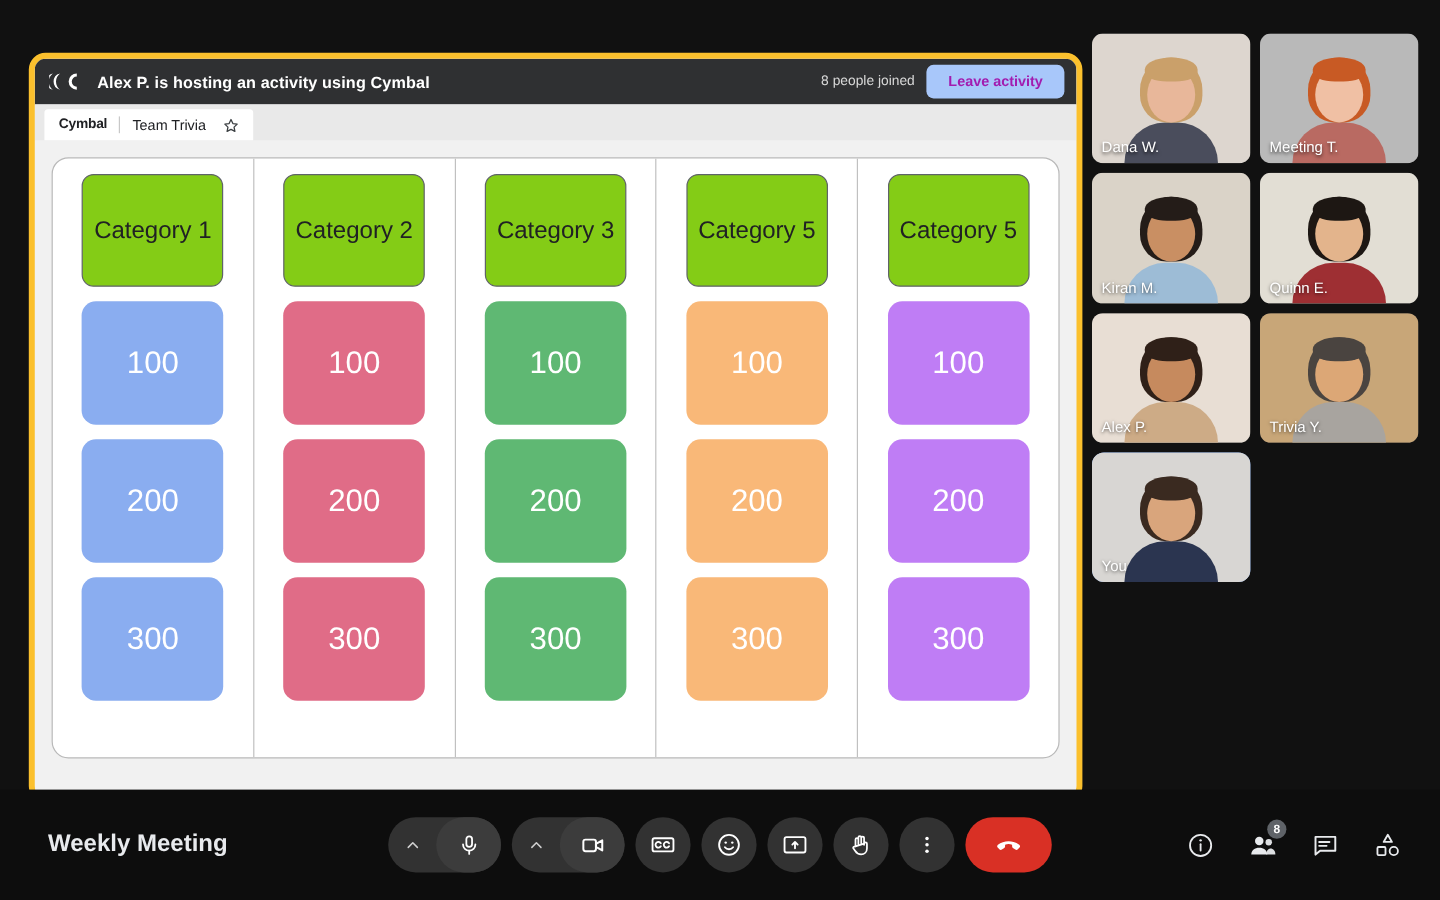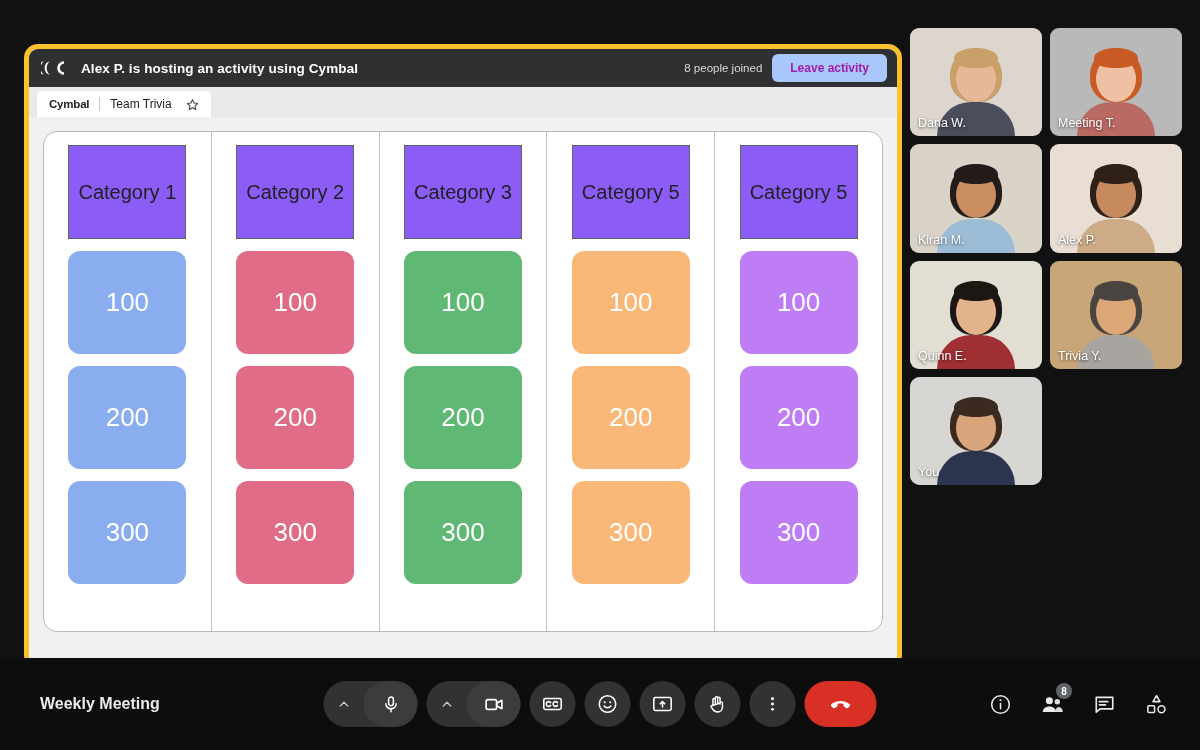--- a/index.html
+++ b/index.html
@@ -78,22 +78,22 @@
     display: flex; flex-direction: column; align-items: center;
     padding: 13px 10px 14px 10px;
     gap: 12px;
     border-right: 1px solid #c0c0c0;
   }
   .col:last-child { border-right: none; }
 
   .cat-card {
     width: 118px; height: 94px;
     border: 1px solid #5f6368;
-    border-radius: 0;
-    background: #8b5cf6;
+    border-radius: 10px;
+    background: #84cc16;
     display: flex; align-items: center; justify-content: center;
     text-align: center;
     font-size: 20px; line-height: 1.35;
     color: #202124;
     cursor: pointer;
     padding: 0 6px;
   }
 
   .tile {
     width: 118px; height: 103px;
@@ -131,21 +131,21 @@
   .hair { position: absolute; left: 50%; transform: translateX(-50%); border-radius: 50% 50% 42% 42%; }
 
   
   .bottombar {
     position: absolute; left: 0; bottom: 0; width: 1200px; height: 92px;
     background: #0d0d0d;
     display: flex; align-items: center;
   }
   .meeting-name {
     position: absolute; left: 40px; top: 50%; transform: translateY(-50%);
-    color: #e8eaed; font-size: 16px; font-weight: 600; white-space: nowrap;
+    color: #e8eaed; font-size: 20px; font-weight: 600; white-space: nowrap;
   }
   .center-controls {
     position: absolute; left: 50%; transform: translateX(-50%);
     display: flex; align-items: center; gap: 9px;
   }
   .split-btn {
     display: flex; align-items: center;
     background: #323232; border-radius: 26px; height: 46px;
   }
   .split-caret {
@@ -283,36 +283,36 @@
       <div class="ptile">
         <div class="pbg" style="background:#dad3c8">
           <div class="body" style="width:78px;height:34px;background:#9dbcd6"></div>
           <div class="hair" style="width:52px;height:54px;top:20px;background:#241c18"></div>
           <div class="face" style="width:40px;height:46px;top:28px;background:#c98f63"></div>
           <div class="hair" style="width:44px;height:20px;top:20px;background:#241c18"></div>
         </div>
         <div class="pname">Kiran M.</div>
       </div>
       <div class="ptile">
+        <div class="pbg" style="background:#e2ded4">
+          <div class="body" style="width:78px;height:34px;background:#9e2f33"></div>
+          <div class="hair" style="width:52px;height:54px;top:20px;background:#1d1713"></div>
+          <div class="face" style="width:40px;height:46px;top:28px;background:#e3b48c"></div>
+          <div class="hair" style="width:44px;height:20px;top:20px;background:#1d1713"></div>
+        </div>
+        <div class="pname">Quinn E.</div>
+      </div>
+      <div class="ptile">
         <div class="pbg" style="background:#e8ded4">
           <div class="body" style="width:78px;height:34px;background:#cdab86"></div>
           <div class="hair" style="width:52px;height:54px;top:20px;background:#2f2018"></div>
           <div class="face" style="width:40px;height:46px;top:28px;background:#c68a5e"></div>
           <div class="hair" style="width:44px;height:20px;top:20px;background:#2f2018"></div>
         </div>
         <div class="pname">Alex P.</div>
-      </div>
-      <div class="ptile">
-        <div class="pbg" style="background:#e2ded4">
-          <div class="body" style="width:78px;height:34px;background:#9e2f33"></div>
-          <div class="hair" style="width:52px;height:54px;top:20px;background:#1d1713"></div>
-          <div class="face" style="width:40px;height:46px;top:28px;background:#e3b48c"></div>
-          <div class="hair" style="width:44px;height:20px;top:20px;background:#1d1713"></div>
-        </div>
-        <div class="pname">Quinn E.</div>
       </div>
       <div class="ptile">
         <div class="pbg" style="background:#c8a678">
           <div class="body" style="width:78px;height:34px;background:#a8a49f"></div>
           <div class="hair" style="width:52px;height:54px;top:20px;background:#4a4440"></div>
           <div class="face" style="width:40px;height:46px;top:28px;background:#dca776"></div>
           <div class="hair" style="width:44px;height:20px;top:20px;background:#4a4440"></div>
         </div>
         <div class="pname">Trivia Y.</div>
       </div>

